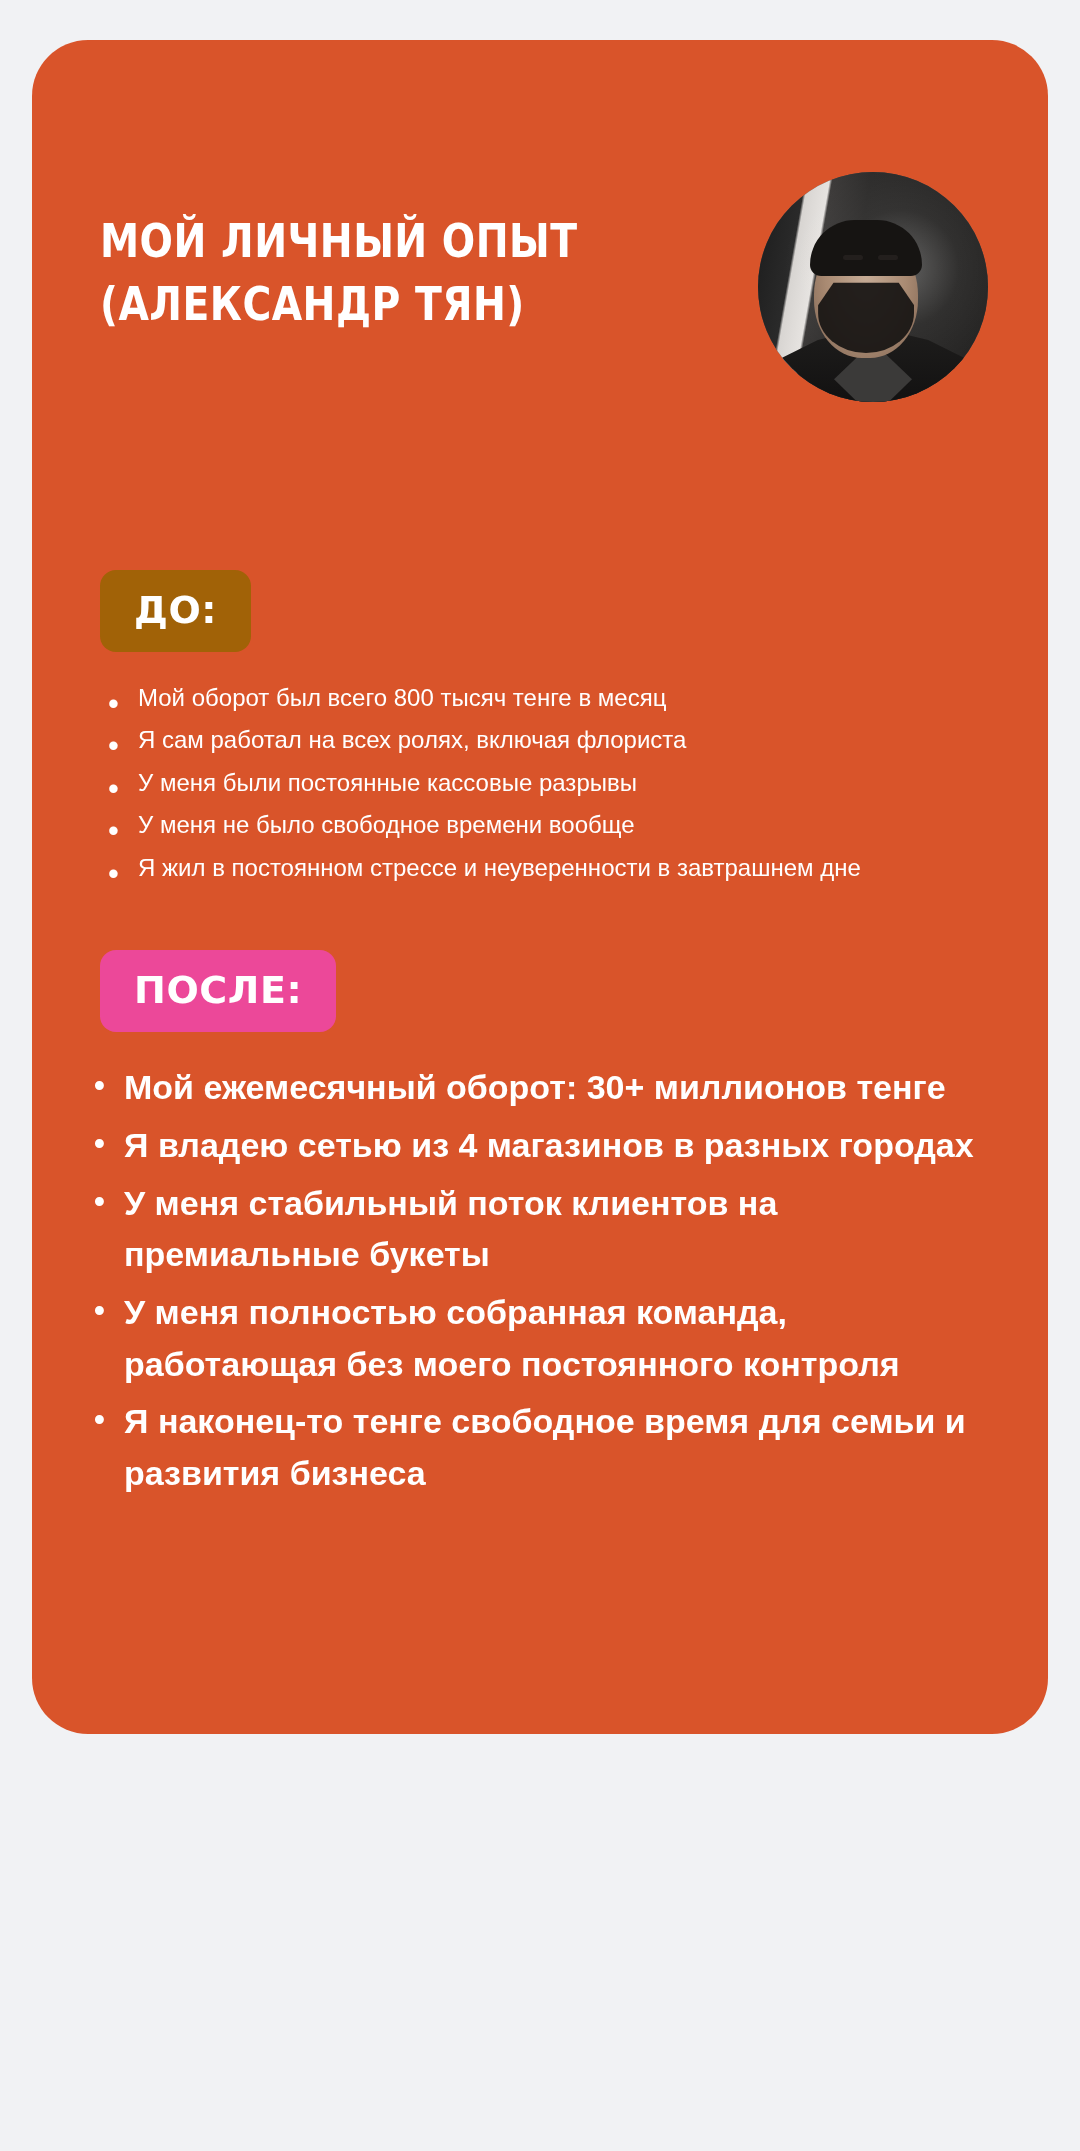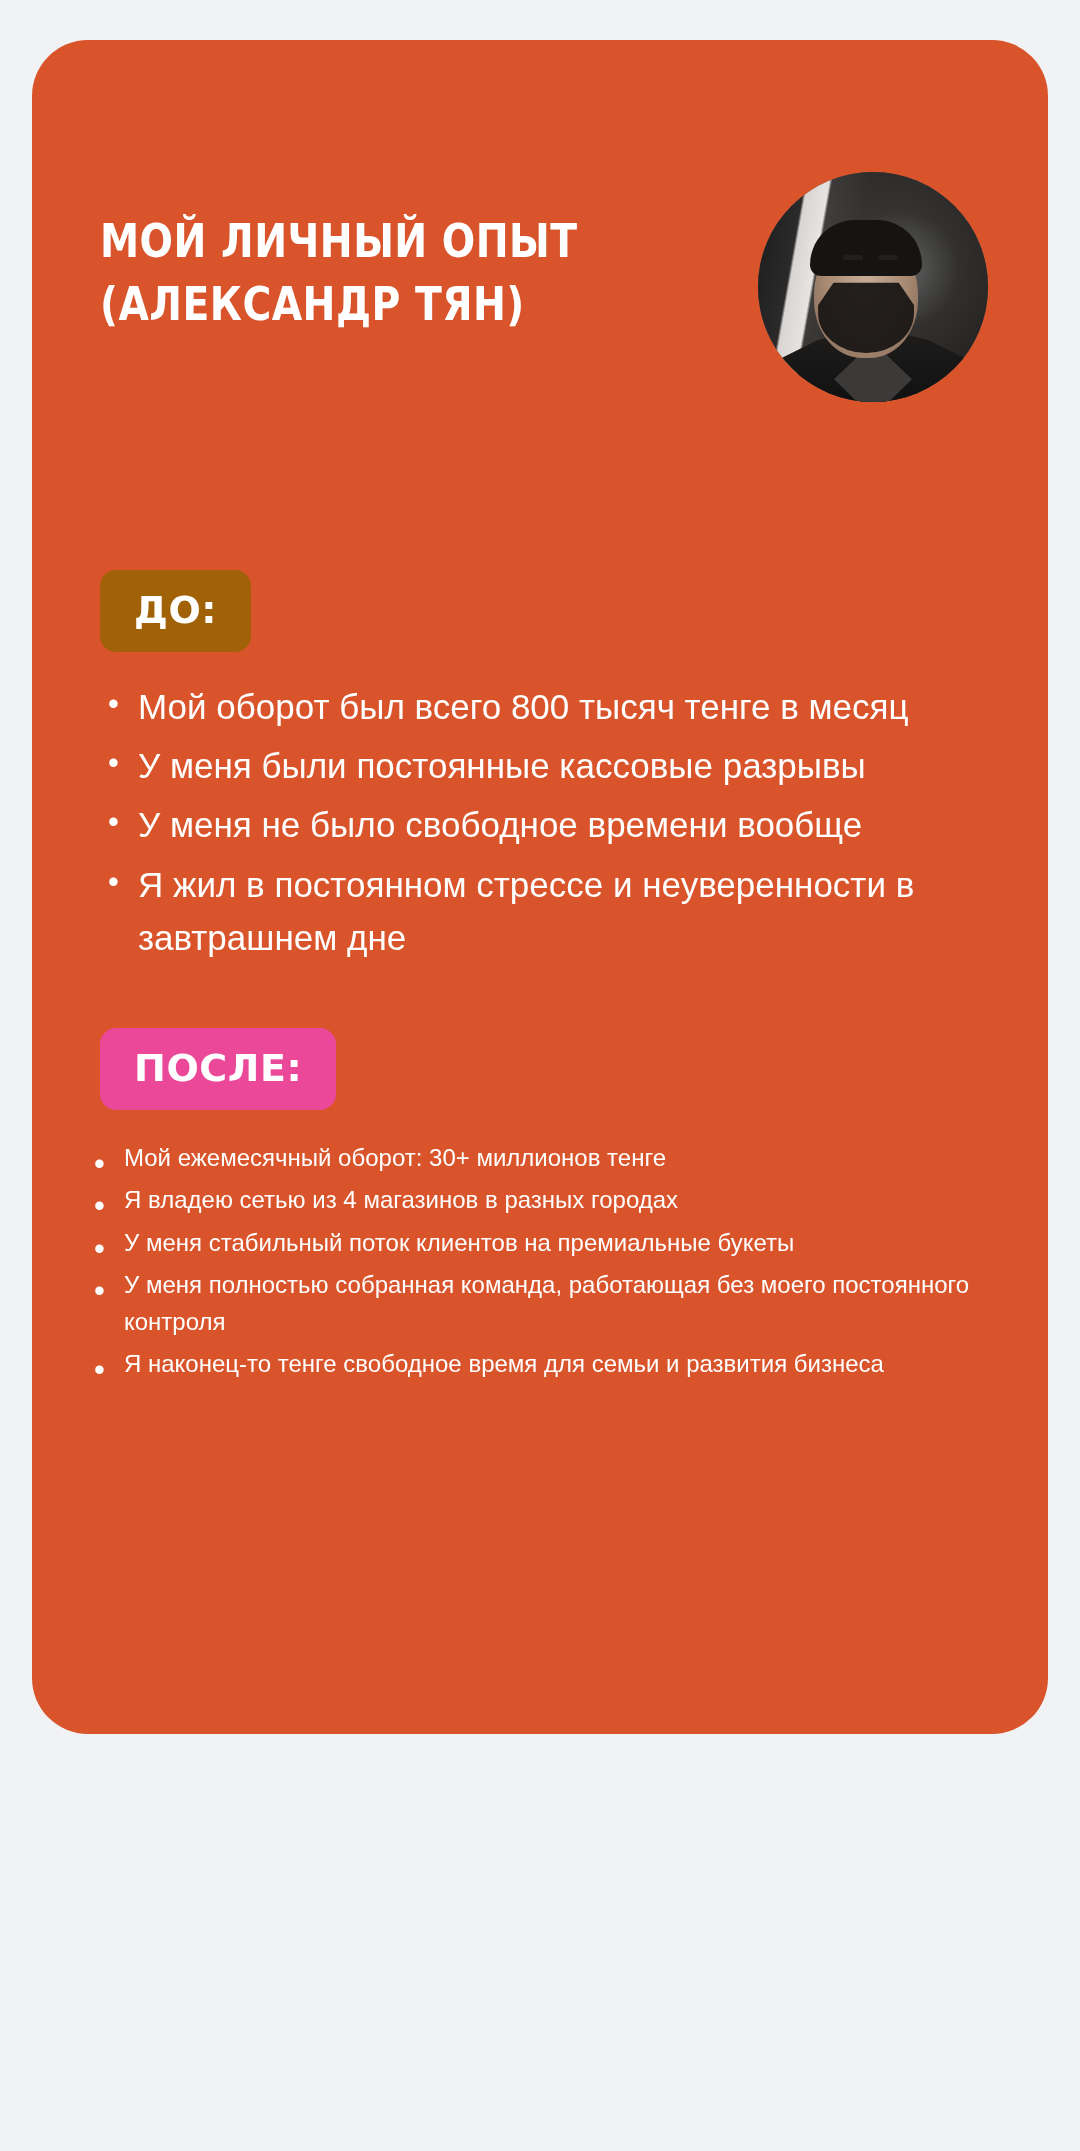--- a/index.html
+++ b/index.html
@@ -163,40 +163,41 @@
   
   ul.items {
     list-style: none;
     margin: 28px 0 0 0;
     padding: 0;
   }
   ul.items li {
     position: relative;
     color: #ffffff;
     font-family: "Liberation Sans", sans-serif;
-    font-size: 35px;
+    font-size: 24px;
     line-height: 1.52;
     padding-left: 38px;
     margin-bottom: 6px;
   }
   ul.items li::before {
     content: "•";
     position: absolute;
     left: 8px;
     top: 0;
     font-size: 31px;
     line-height: 1.52;
     color: #ffffff;
   }
   ul.items.after-list {
     margin-top: 30px;
     margin-left: -14px;
   }
   ul.items.after-list li {
-    font-size: 24px;
+    font-size: 34px;
+    font-weight: bold;
   }
 </style>
 </head>
 <body>
 
 <div class="page">
   <div class="card">
 
     <div class="header">
       <h1 class="title">
@@ -213,20 +214,21 @@
         <div class="eye left"></div>
         <div class="eye right"></div>
         <div class="beard"></div>
       </div>
     </div>
 
     <div class="badge badge-before">ДО:</div>
 
     <ul class="items before-list">
       <li>Мой оборот был всего 800 тысяч тенге в месяц</li>
+      <li>Я сам работал на всех ролях, включая флориста</li>
       <li>У меня были постоянные кассовые разрывы</li>
       <li>У меня не было свободное времени вообще</li>
       <li>Я жил в постоянном стрессе и неуверенности в завтрашнем дне</li>
     </ul>
 
     <div class="badge badge-after">ПОСЛЕ:</div>
 
     <ul class="items after-list">
       <li>Мой ежемесячный оборот: 30+ миллионов тенге</li>
       <li>Я владею сетью из 4 магазинов в разных городах</li>

